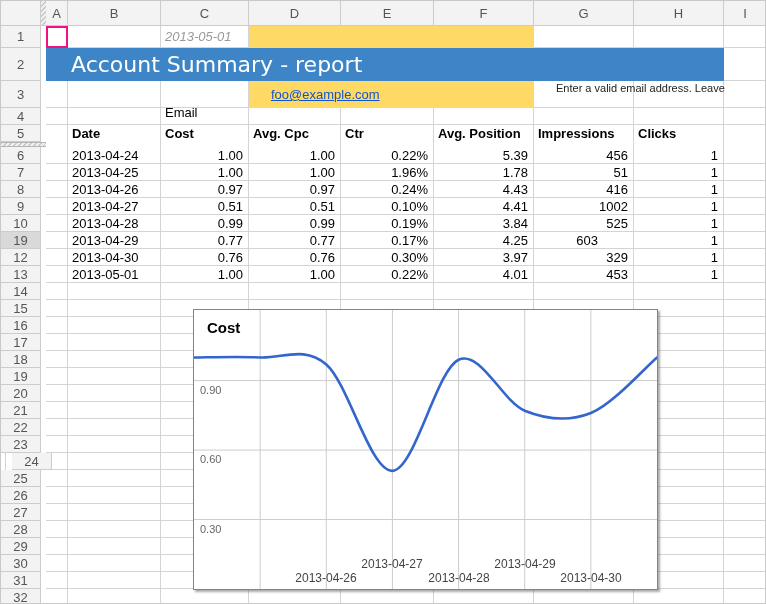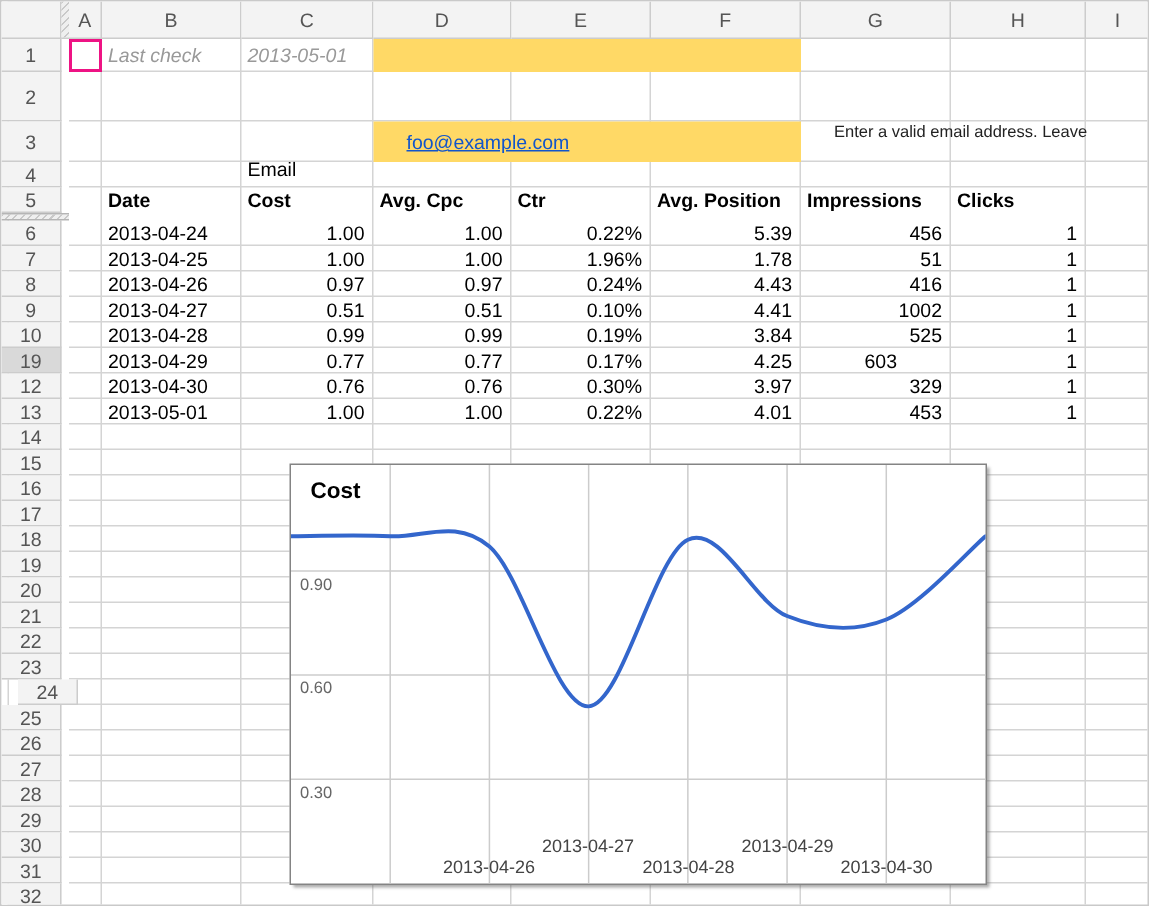--- a/index.html
+++ b/index.html
@@ -115,23 +115,25 @@
       <div class="hcell" style="left: 0px; top: 554px; width: 40px; height: 17px; line-height: 17px;">30</div>
       <div class="hcell" style="left: 0px; top: 571px; width: 40px; height: 17px; line-height: 17px;">31</div>
       <div class="hcell" style="left: 0px; top: 588px; width: 40px; height: 17px; line-height: 17px;">32</div>
       <div class="hatch abs" style="left: 0px; top: 141px; width: 45px; height: 5px; box-sizing: border-box; border-top: 1px solid rgb(181, 181, 181); border-bottom: 1px solid rgb(181, 181, 181);"></div>
     </div>
 
   <div class="abs" id="yellow-row1" style="left: 248px; top: 25px; width: 285px; height: 22px; background: rgb(255, 217, 102);"></div>
 
   <div id="a1-selection" style="left:45px;top:25px;width:22px;height:22px;"></div>
 
-  <div class="cell muted txt" style="left:67px;top:25px;width:93px;height:22px;line-height:22px;">Last check</div>
   <div class="cell muted txt" style="left:160px;top:25px;width:88px;height:22px;line-height:22px;">2013-05-01</div>
 
+  <div class="abs" id="banner" style="left: 45px; top: 47px; width: 678px; height: 33px; background: rgb(61, 133, 198);">
+    <span>Account Summary - report</span>
+  </div>
 
   <div class="cell txt" style="left:160px;top:80px;width:88px;height:27px;line-height:27px;margin-top:18px;">Email</div>
   <div class="cell" id="email-cell" style="left: 248px; top: 80px; width: 285px; height: 27px; line-height: 27px; padding-left: 22px; background: rgb(255, 217, 102);">
     <a id="email-link" style="color: rgb(17, 85, 204);">foo@example.com</a>
   </div>
   <div class="cell" id="email-note" style="left:555px;top:80px;width:182px;height:14px;">Enter a valid email address. Leave blank for no emails.</div>
 
   <div id="table-layer">
       <div class="cell txt bold" style="left: 67px; top: 124px; width: 93px; height: 17px;">Date</div>
       <div class="cell txt bold" style="left: 160px; top: 124px; width: 88px; height: 17px;">Cost</div>

